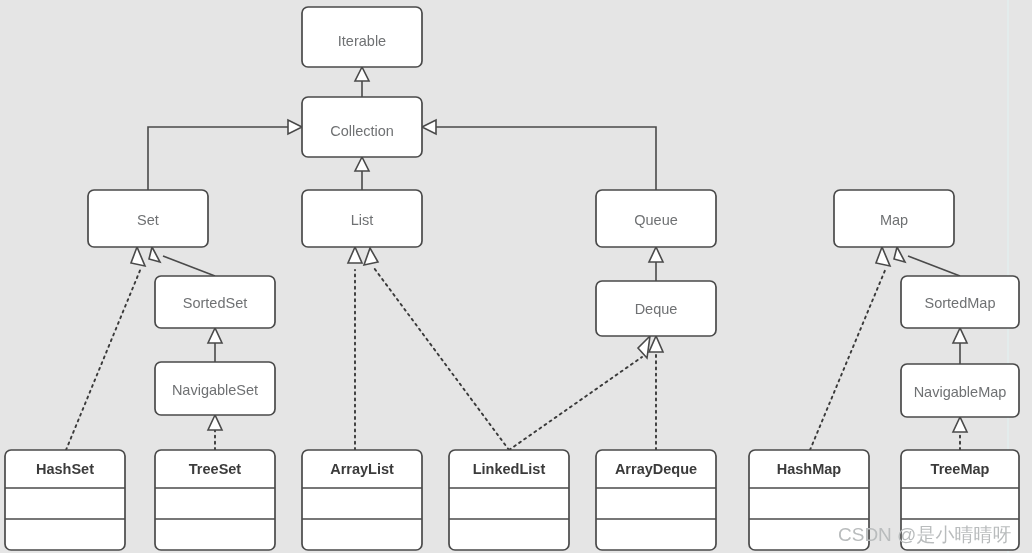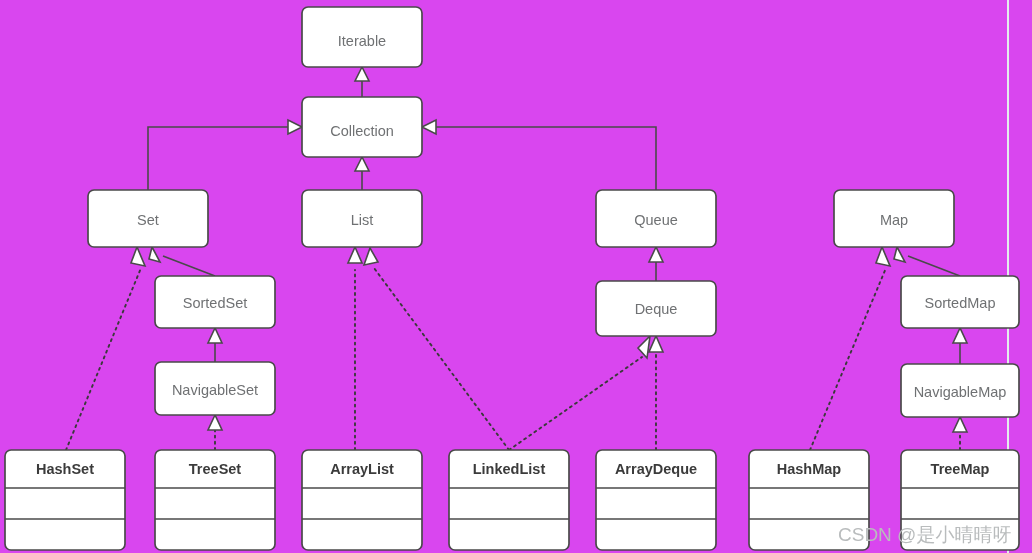--- a/index.html
+++ b/index.html
@@ -1,17 +1,17 @@
 <!DOCTYPE html>
 <html><head>
 <meta charset="utf-8">
 <style>
   html,body{margin:0;padding:0;background:#ffffff;}
   body{font-family:"Liberation Sans","DejaVu Sans",sans-serif;}
-  #canvas{position:relative;width:1032px;height:553px;background:#d946ef;overflow:hidden;}
+  #canvas{position:relative;width:1032px;height:553px;background:#e5e5e5;overflow:hidden;}
   #diagram{position:absolute;left:0;top:0;width:1032px;height:553px;}
   .iface-label{font-family:"Liberation Sans","DejaVu Sans",sans-serif;font-size:14.5px;fill:#6f7173;}
   .class-label{font-family:"Liberation Sans","DejaVu Sans",sans-serif;font-size:14.5px;font-weight:bold;fill:#3b3b3b;}
   .box{fill:#ffffff;stroke:#4a4a4a;stroke-width:1.7;}
   .box-sep{stroke:#4a4a4a;stroke-width:1.7;}
   .edge{stroke:#4a4a4a;stroke-width:1.6;fill:none;}
   .edge-dotted{stroke:#3a3a3a;stroke-width:1.9;fill:none;stroke-dasharray:2 4.2;stroke-linecap:round;}
   .arrow-hollow{fill:#ffffff;stroke:#4a4a4a;stroke-width:1.6;stroke-linejoin:miter;}
   .panel-rule{stroke:#e3ecec;stroke-width:2;}
   .wm{font-family:"Liberation Sans","DejaVu Sans",sans-serif;font-size:19px;fill:#b9bcbd;}

